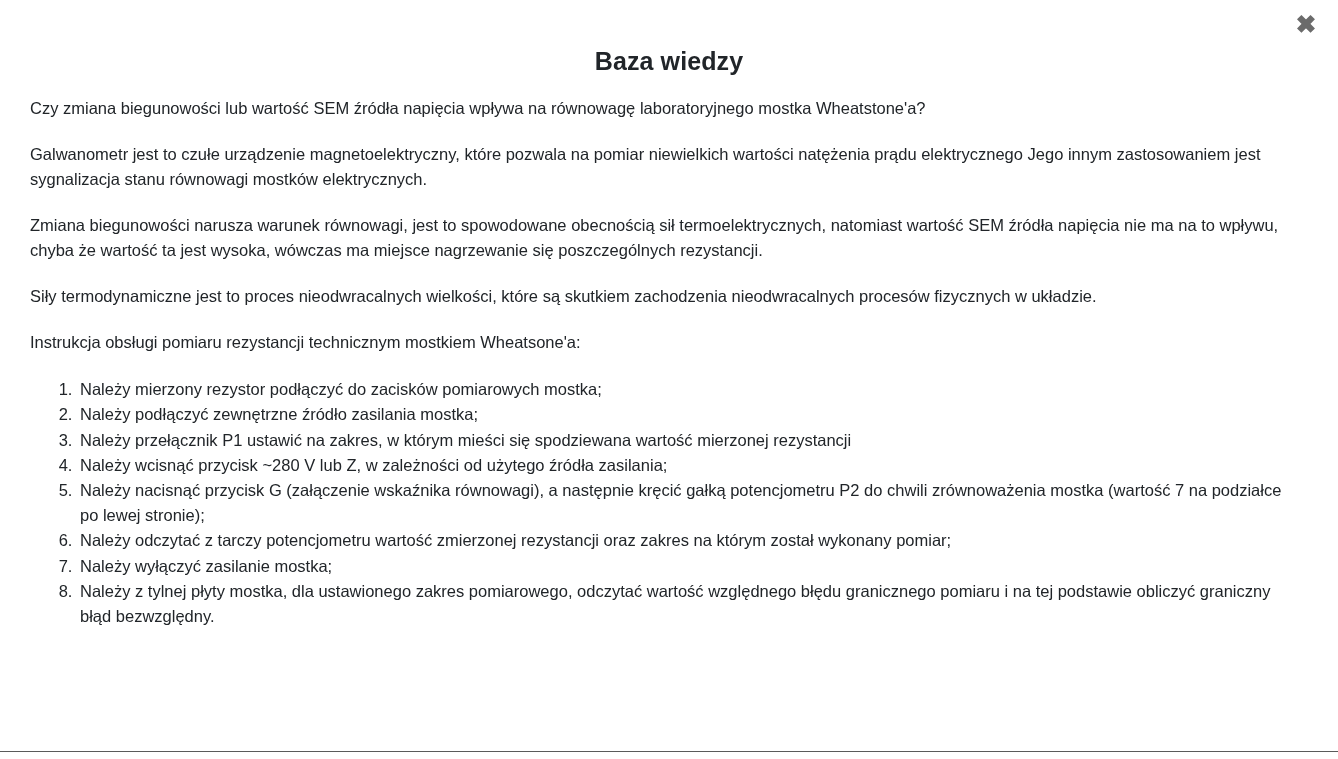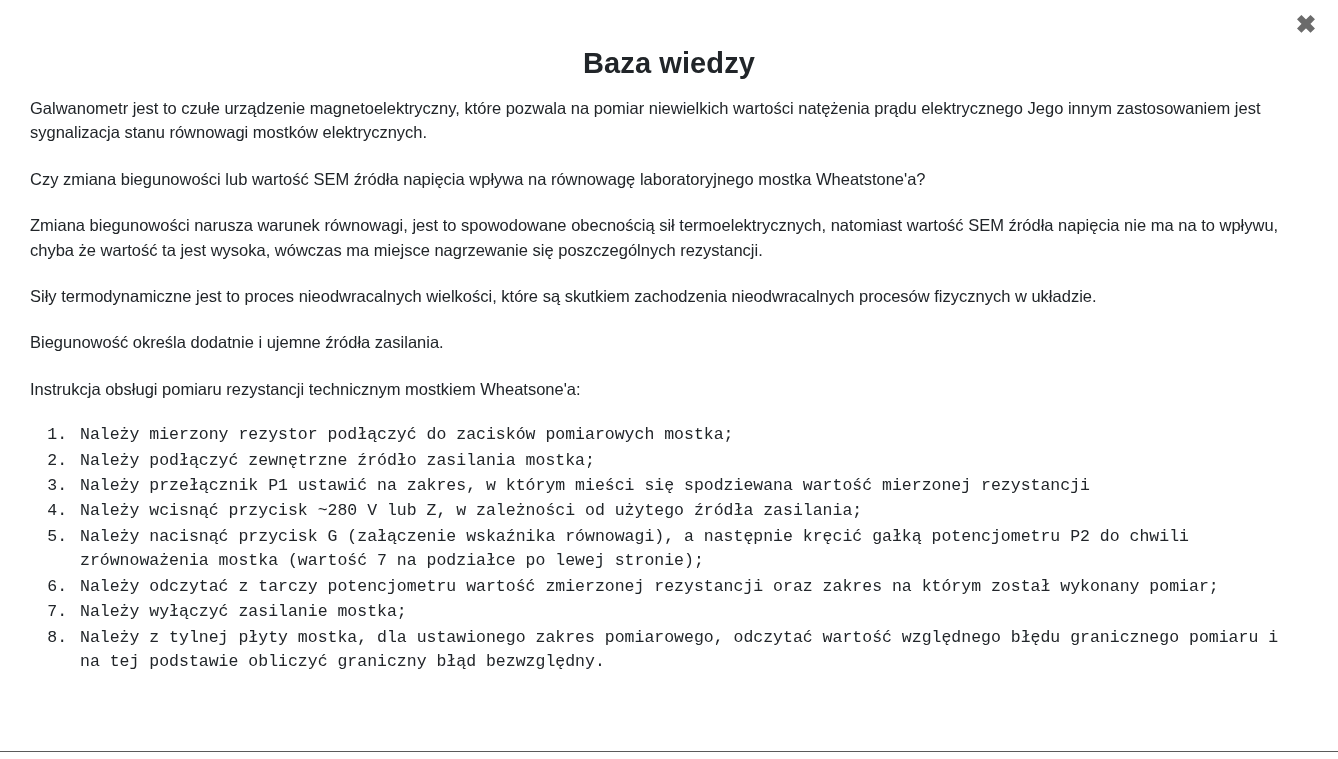--- a/index.html
+++ b/index.html
@@ -51,21 +51,21 @@
     font-size: 25px;
     line-height: 1;
     font-family: "Liberation Sans", sans-serif;
     font-weight: bold;
   }
 
   .modal-title {
     margin: 0;
     padding-top: 49px;
     text-align: center;
-    font-size: 29px;
+    font-size: 25px;
     font-weight: bold;
     color: #212529;
     letter-spacing: 0.1px;
     line-height: 1;
   }
 
   
   .modal-body {
     flex: 1 1 auto;
     padding: 0 43px 0 30px;
@@ -85,21 +85,20 @@
   .kb-list {
     margin: 0;
     padding-left: 47px;
     font-size: 16.5px;
     line-height: 1.48;
     color: #212529;
   }
   .kb-list li {
     margin: 0 0 1px 0;
     padding-left: 3px;
-    font-family: Liberation Mono, monospace;
   }
 
   
   .modal-footer {
     flex: 0 0 auto;
     height: 7px;
     border-top: 1px solid #5a5a5a;
   }
 </style>
 </head>
@@ -107,30 +106,29 @@
 
 <div class="modal">
 
   <div class="modal-header">
     <button class="close-button" aria-label="Zamknij">✖</button>
     <h2 class="modal-title">Baza wiedzy</h2>
   </div>
 
   <div class="modal-body">
 
+    <p class="kb-paragraph">Czy zmiana biegunowości lub wartość SEM źródła napięcia wpływa na równowagę laboratoryjnego mostka Wheatstone'a?</p>
+
     <p class="kb-paragraph first">Galwanometr jest to czułe urządzenie magnetoelektryczny, które pozwala na pomiar niewielkich wartości natężenia prądu elektrycznego Jego innym zastosowaniem jest sygnalizacja stanu równowagi mostków elektrycznych.</p>
-
-    <p class="kb-paragraph">Czy zmiana biegunowości lub wartość SEM źródła napięcia wpływa na równowagę laboratoryjnego mostka Wheatstone'a?</p>
 
     <p class="kb-paragraph">Zmiana biegunowości narusza warunek równowagi, jest to spowodowane obecnością sił termoelektrycznych, natomiast wartość SEM źródła napięcia nie ma na to wpływu, chyba że wartość ta jest wysoka, wówczas ma miejsce nagrzewanie się poszczególnych rezystancji.</p>
 
     <p class="kb-paragraph">Siły termodynamiczne jest to proces nieodwracalnych wielkości, które są skutkiem zachodzenia nieodwracalnych procesów fizycznych w układzie.</p>
 
 
-    <p class="kb-paragraph">Biegunowość określa dodatnie i ujemne źródła zasilania.</p>
 
     <p class="kb-paragraph">Instrukcja obsługi pomiaru rezystancji technicznym mostkiem Wheatsone'a:</p>
 
     <ol class="kb-list">
       <li>Należy mierzony rezystor podłączyć do zacisków pomiarowych mostka;</li>
       <li>Należy podłączyć zewnętrzne źródło zasilania mostka;</li>
       <li>Należy przełącznik P1 ustawić na zakres, w którym mieści się spodziewana wartość mierzonej rezystancji</li>
       <li>Należy wcisnąć przycisk ~280 V lub Z, w zależności od użytego źródła zasilania;</li>
       <li>Należy nacisnąć przycisk G (załączenie wskaźnika równowagi), a następnie kręcić gałką potencjometru P2 do chwili zrównoważenia mostka (wartość 7 na podziałce po lewej stronie);</li>
       <li>Należy odczytać z tarczy potencjometru wartość zmierzonej rezystancji oraz zakres na którym został wykonany pomiar;</li>

